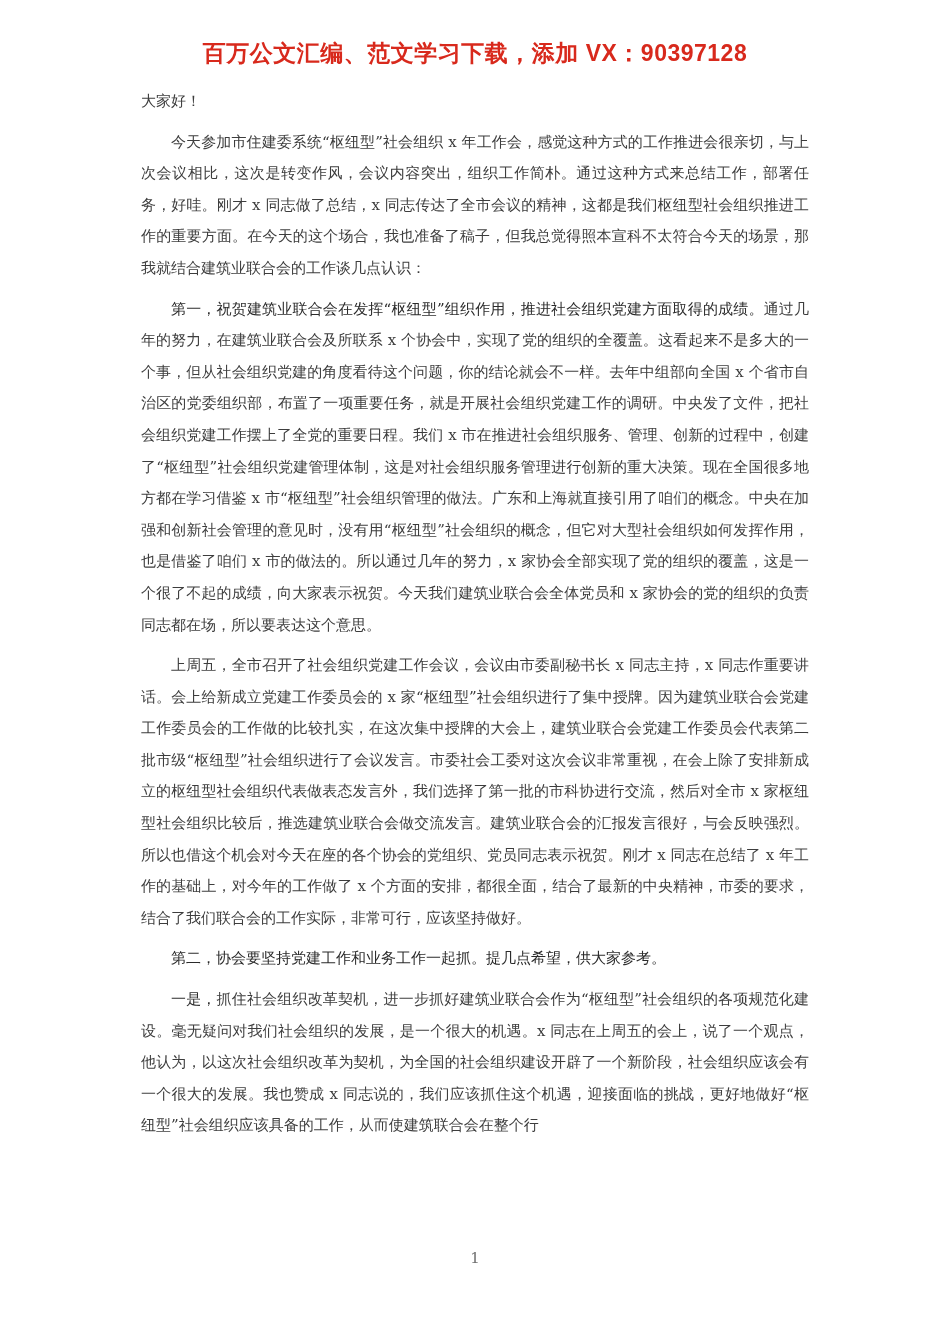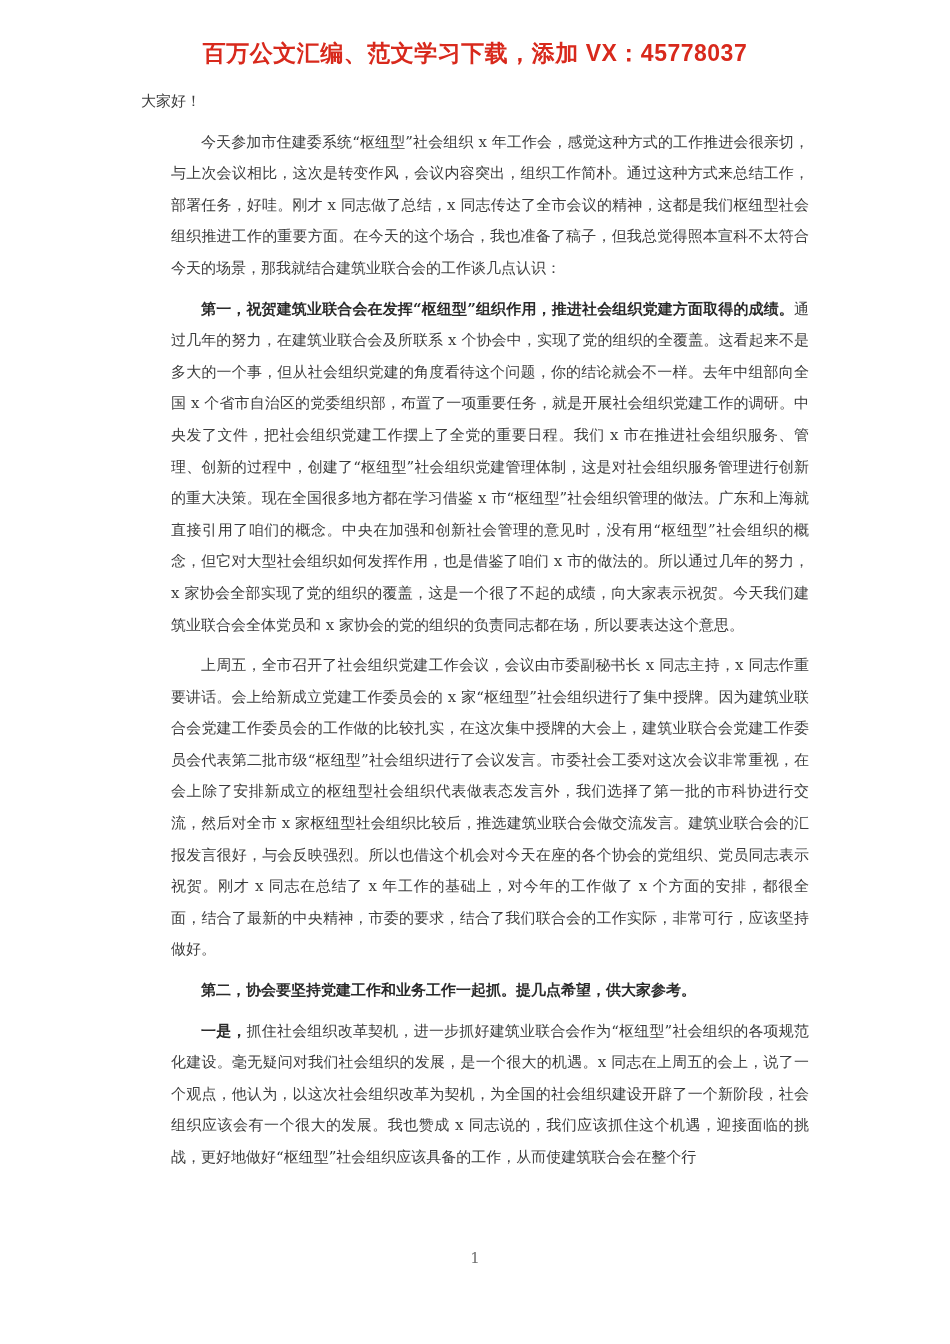--- a/index.html
+++ b/index.html
@@ -56,50 +56,49 @@
     margin: 0 0 0 0;
     word-break: break-all;
   }
 
   .para + .para {
     margin-top: 9px;
   }
 
   .indent {
     text-indent: 2em;
-    margin-left: 30px;
   }
 
   .noindent {
     text-indent: 0;
   }
 
   .b {
-    font-weight: bold;
+    font-weight: normal;
     color: #2b2b2b;
   }
 
   
   .page-number {
     position: absolute;
     top: 1249px;
     left: 0;
     width: 950px;
     text-align: center;
     font-family: "DejaVu Serif", "Liberation Serif", serif;
     font-size: 15px;
     color: #6f6f6f;
   }
 </style>
 </head>
 <body>
 
 <div class="page">
 
-  <div class="ad-header">百万公文汇编、范文学习下载，添加 VX：45778037</div>
+  <div class="ad-header">百万公文汇编、范文学习下载，添加 VX：90397128</div>
 
   <div class="doc-body">
 
     <p class="para noindent">
       <span>大家好！</span>
     </p>
 
     <p class="para indent">
       <span>今天参加市住建委系统“枢纽型”社会组织 x 年工作会，感觉这种方式的工作推进会很亲切，与上次会议相比，这次是转变作风，会议内容突出，组织工作简朴。通过这种方式来总结工作，部署任务，好哇。刚才 x 同志做了总结，x 同志传达了全市会议的精神，这都是我们枢纽型社会组织推进工作的重要方面。在今天的这个场合，我也准备了稿子，但我总觉得照本宣科不太符合今天的场景，那我就结合建筑业联合会的工作谈几点认识：</span>
     </p>

